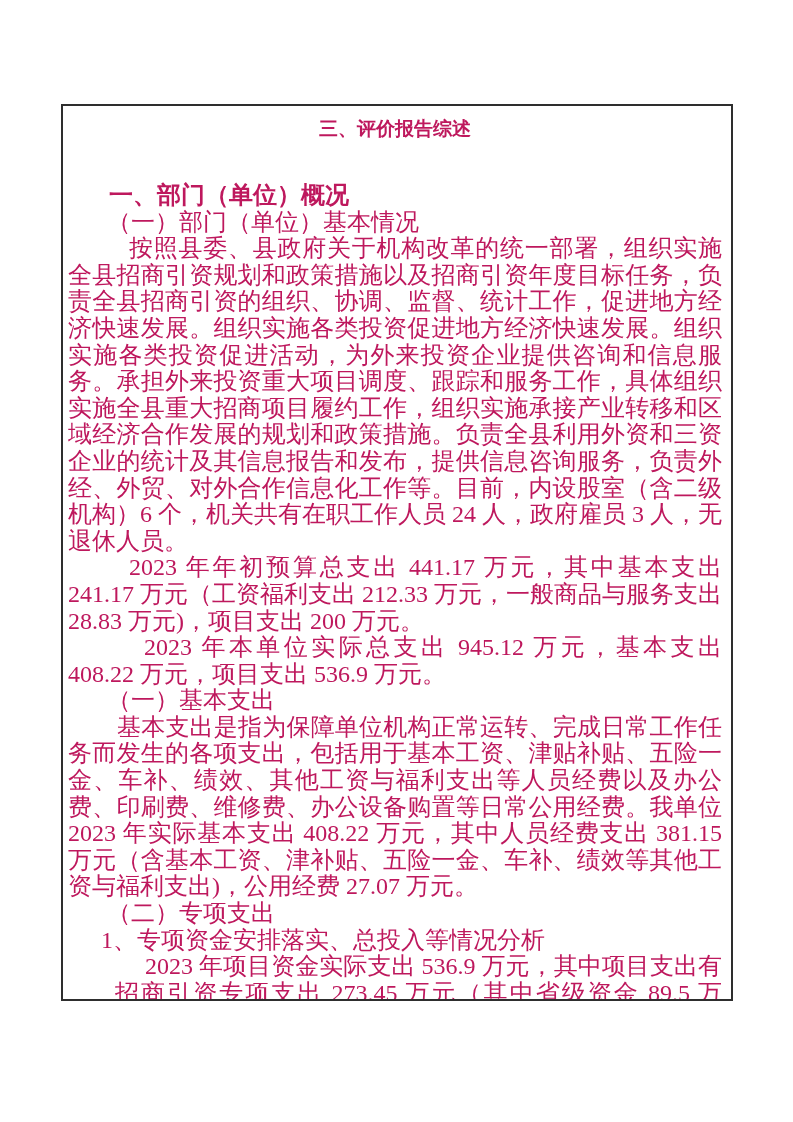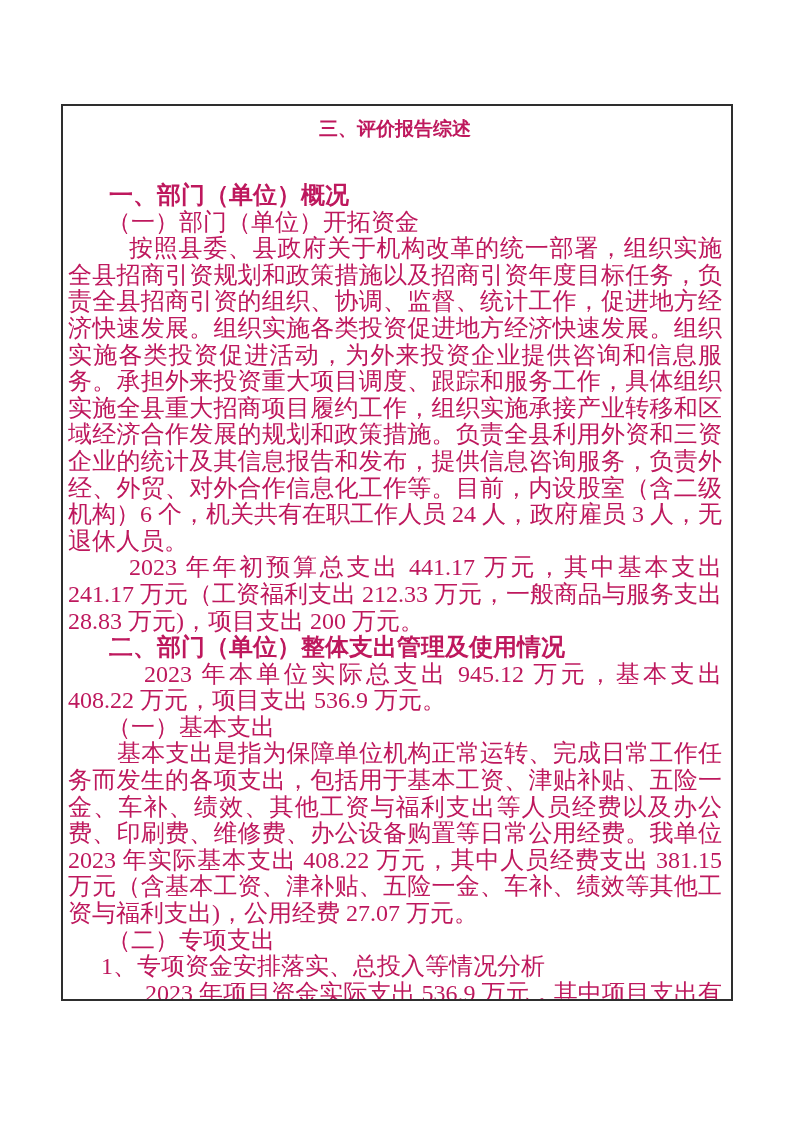--- a/index.html
+++ b/index.html
@@ -54,28 +54,27 @@
 </head>
 <body>
 
 <div class="page">
   <div class="report-box">
 
     <h1 class="title">三、评价报告综述</h1>
 
     <p class="txt bold ind-h1">一、部门（单位）概况</p>
 
-    <p class="txt ind-sub">（一）部门（单位）开拓资金</p>
+    <p class="txt ind-sub">（一）部门（单位）基本情况</p>
 
     <p class="txt ind-p36">按照县委、县政府关于机构改革的统一部署，组织实施全县招商引资规划和政策措施以及招商引资年度目标任务，负责全县招商引资的组织、协调、监督、统计工作，促进地方经济快速发展。组织实施各类投资促进地方经济快速发展。组织实施各类投资促进活动，为外来投资企业提供咨询和信息服务。承担外来投资重大项目调度、跟踪和服务工作，具体组织实施全县重大招商项目履约工作，组织实施承接产业转移和区域经济合作发展的规划和政策措施。负责全县利用外资和三资企业的统计及其信息报告和发布，提供信息咨询服务，负责外经、外贸、对外合作信息化工作等。目前，内设股室（含二级机构）6 个，机关共有在职工作人员 24 人，政府雇员 3 人，无退休人员。</p>
 
 
     <p class="txt ind-p36">2023 年年初预算总支出 441.17 万元，其中基本支出 241.17 万元（工资福利支出 212.33 万元，一般商品与服务支出 28.83 万元)，项目支出 200 万元。</p>
 
-    <p class="txt bold ind-h1">二、部门（单位）整体支出管理及使用情况</p>
 
     <p class="txt ind-p45">2023 年本单位实际总支出 945.12 万元，基本支出 408.22 万元，项目支出 536.9 万元。</p>
 
     <p class="txt ind-sub">（一）基本支出</p>
 
     <p class="txt ind-p29">基本支出是指为保障单位机构正常运转、完成日常工作任务而发生的各项支出，包括用于基本工资、津贴补贴、五险一金、车补、绩效、其他工资与福利支出等人员经费以及办公费、印刷费、维修费、办公设备购置等日常公用经费。我单位 2023 年实际基本支出 408.22 万元，其中人员经费支出 381.15 万元（含基本工资、津补贴、五险一金、车补、绩效等其他工资与福利支出)，公用经费 27.07 万元。</p>
 
     <p class="txt ind-sub">（二）专项支出</p>
 
     <p class="txt ind-sub2">1、专项资金安排落实、总投入等情况分析</p>

